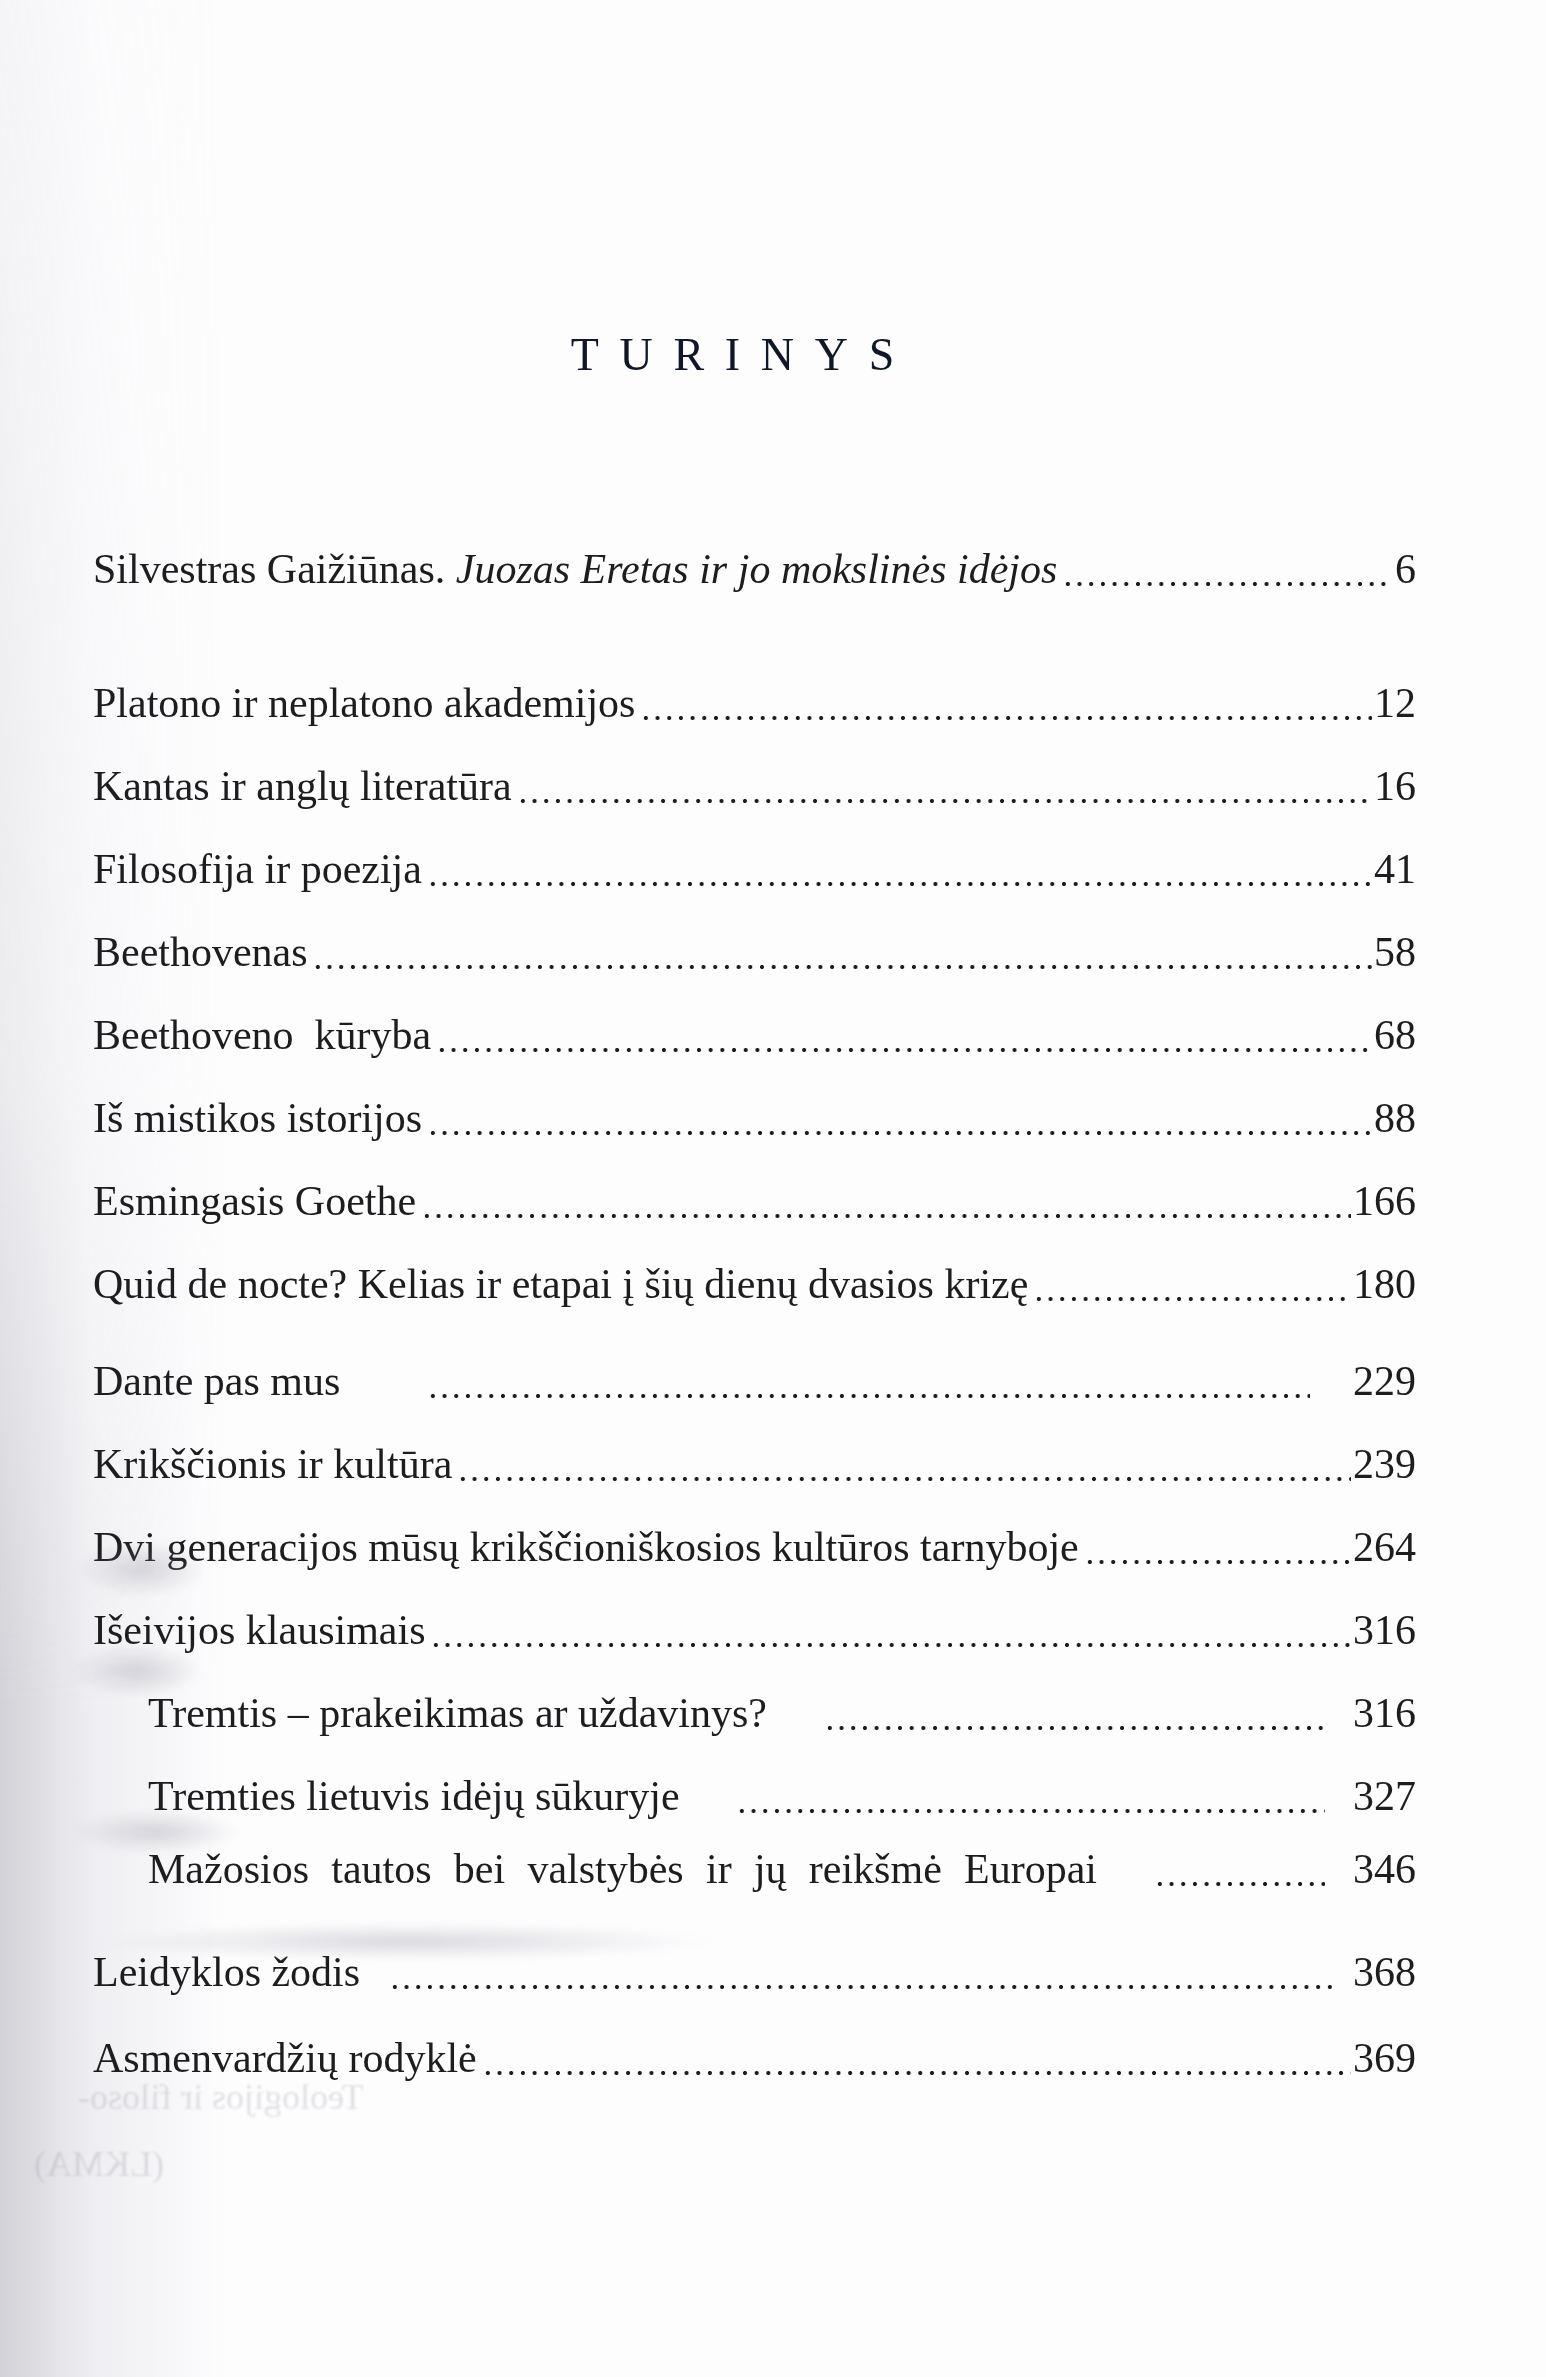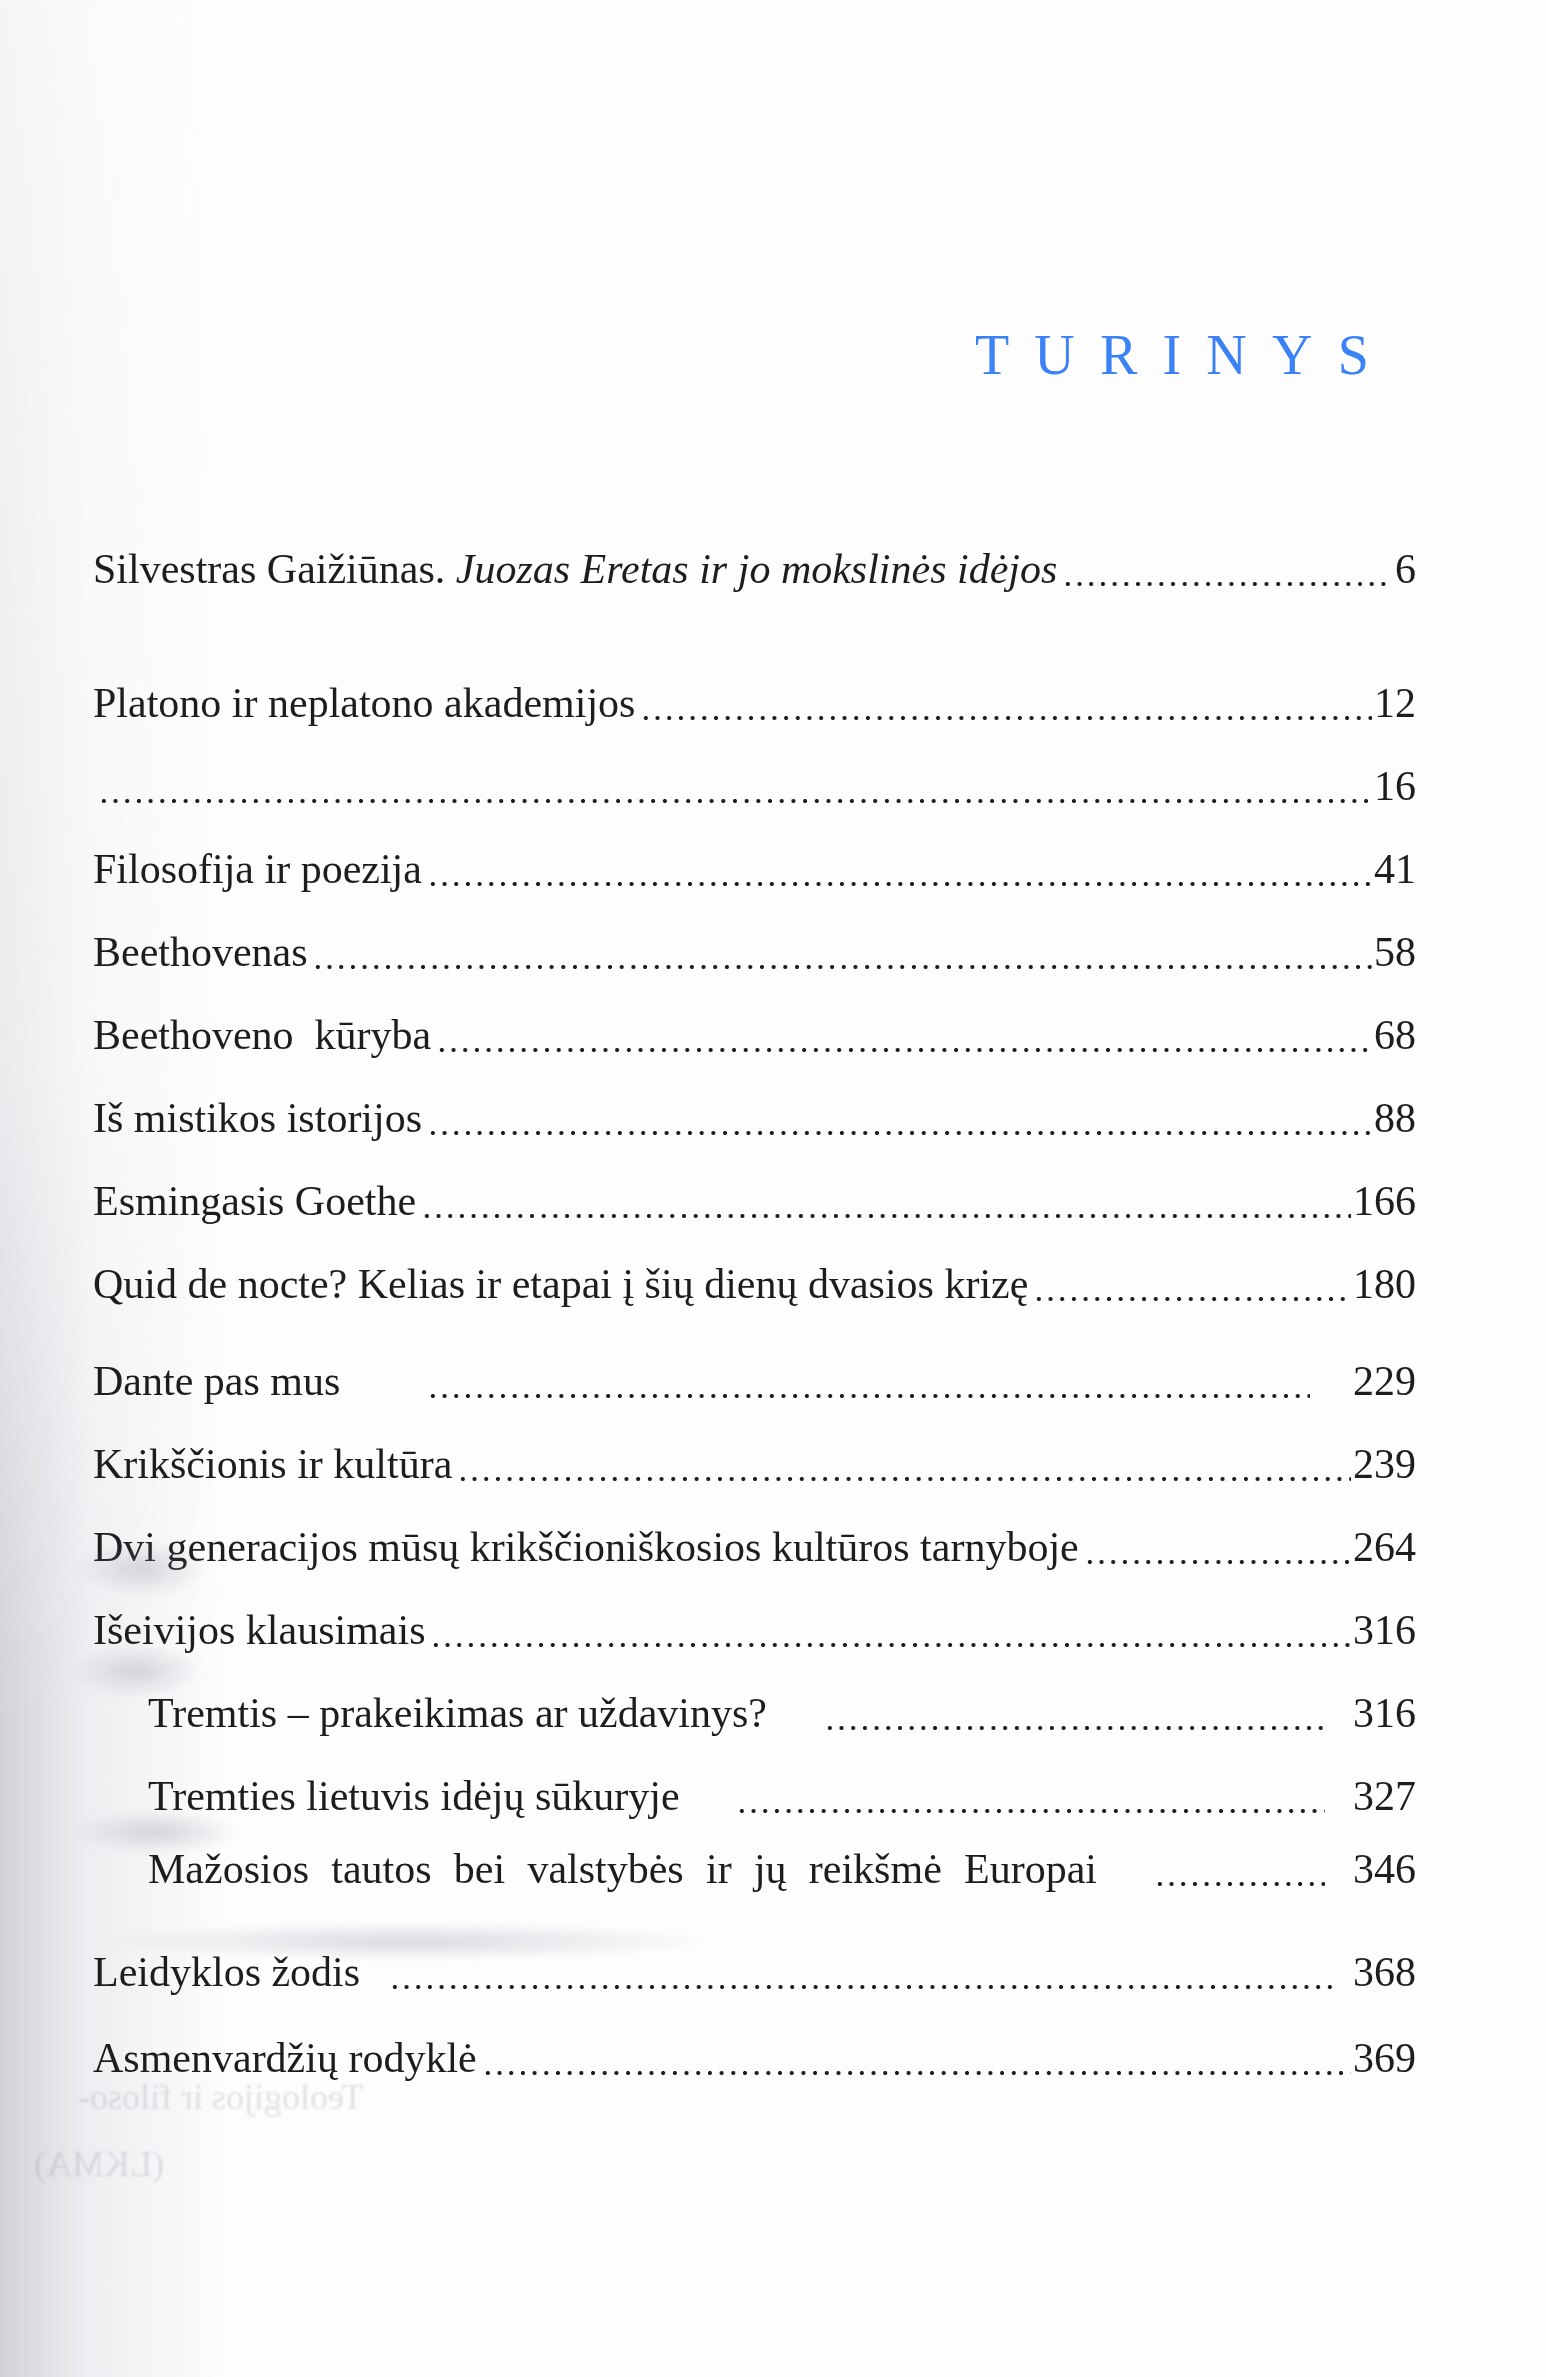--- a/index.html
+++ b/index.html
@@ -35,26 +35,26 @@
     top: 0;
     width: 1323px;
   }
 
   h1.title {
     position: relative;
     left: -22px;
     margin: 326px 0 0 0;
     height: 58px;
     line-height: 58px;
-    text-align: right;
-    font-size: 56px;
+    text-align: center;
+    font-size: 46px;
     font-weight: normal;
     letter-spacing: 0.45em;
     text-indent: 0.45em;
-    color: #3b82f6;
+    color: #0f172a;
   }
 
   ul.toc {
     list-style: none;
     margin: 0;
     padding: 0;
   }
   ul.toc li {
     display: flex;
     align-items: baseline;
@@ -130,20 +130,21 @@
     <span class="dots"></span>
     <span class="pg">6</span>
   </li>
       <li>
     <span class="pre">Platono ir neplatono akademijos</span>
     <span class="it"></span>
     <span class="dots"></span>
     <span class="pg">12</span>
   </li>
       <li>
+    <span class="pre">Kantas ir anglų literatūra</span>
     <span class="it"></span>
     <span class="dots"></span>
     <span class="pg">16</span>
   </li>
       <li>
     <span class="pre">Filosofija ir poezija</span>
     <span class="it"></span>
     <span class="dots"></span>
     <span class="pg">41</span>
   </li>

